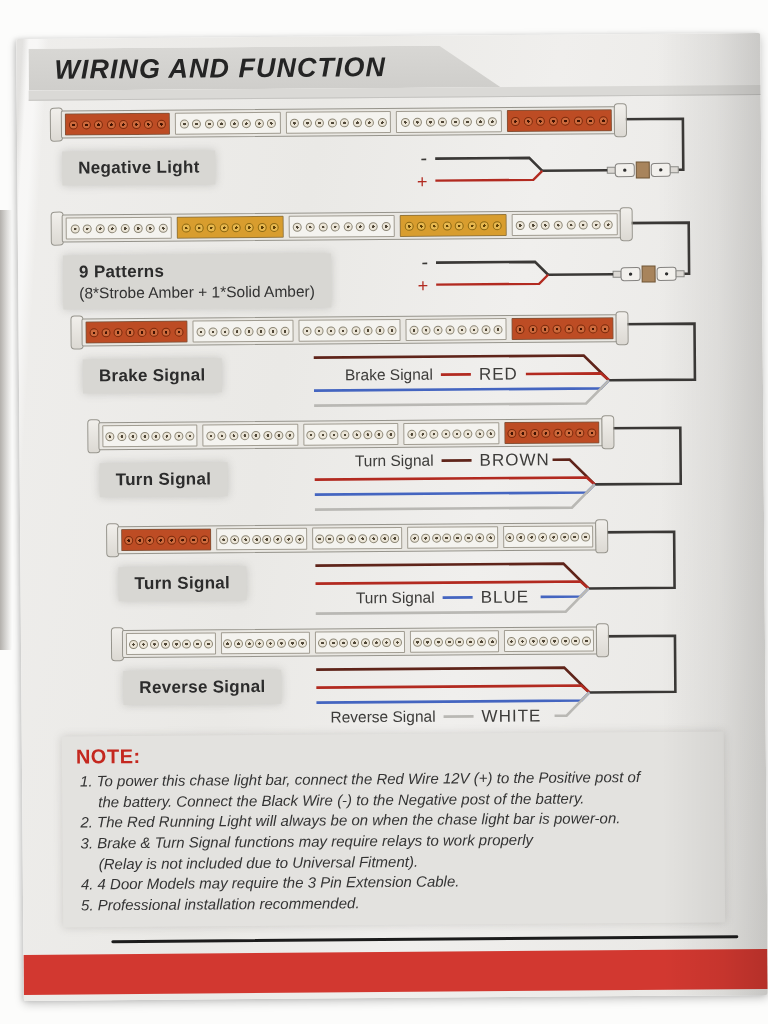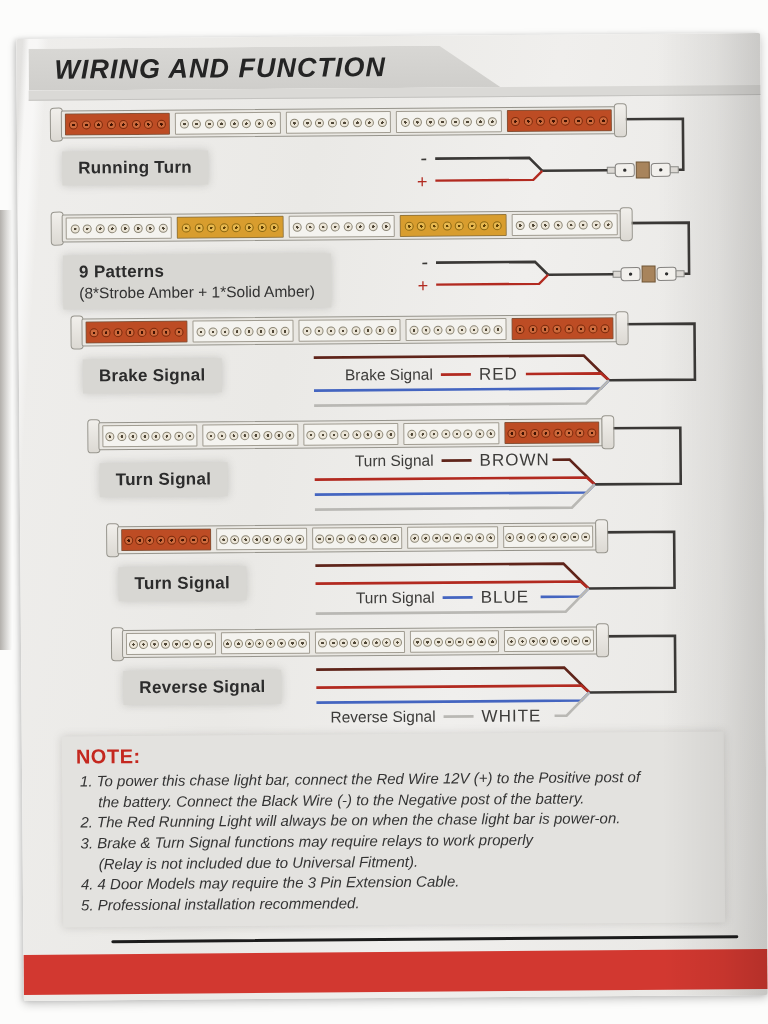--- a/index.html
+++ b/index.html
@@ -129,21 +129,21 @@
                 <span class="led"></span>
                 <span class="led"></span>
                 <span class="led"></span>
                 <span class="led"></span>
                 <span class="led"></span>
               </div>
             </div>
       <div class="endcap right"></div>
     </div>
     <div class="badge" style="left: 45px;">
-      <div class="badge-main">Running Turn</div>
+      <div class="badge-main">Negative Light</div>
 
     </div>
   <svg class="wiring" viewBox="0 0 746 104" width="746" height="104">
             <path d="M 602 17 H 666 V 68 H 661" stroke="#3a3836" stroke-width="2.6" fill="none"></path>
             <g transform="translate(598,68)">
               <rect x="-8" y="-3" width="8" height="6" fill="#dcd9d4" stroke="#8a8a86" stroke-width="1"></rect>
               <rect x="0" y="-6.5" width="19" height="13" rx="3" fill="#f2f0ec" stroke="#858380" stroke-width="1"></rect>
               <circle cx="9.5" cy="0" r="1.7" fill="#2f2f2f"></circle>
               <rect x="21" y="-8" width="13" height="16" fill="#a8845c" stroke="#6f5434" stroke-width="1"></rect>
               <rect x="36" y="-6.5" width="19" height="13" rx="3" fill="#f2f0ec" stroke="#858380" stroke-width="1"></rect>

